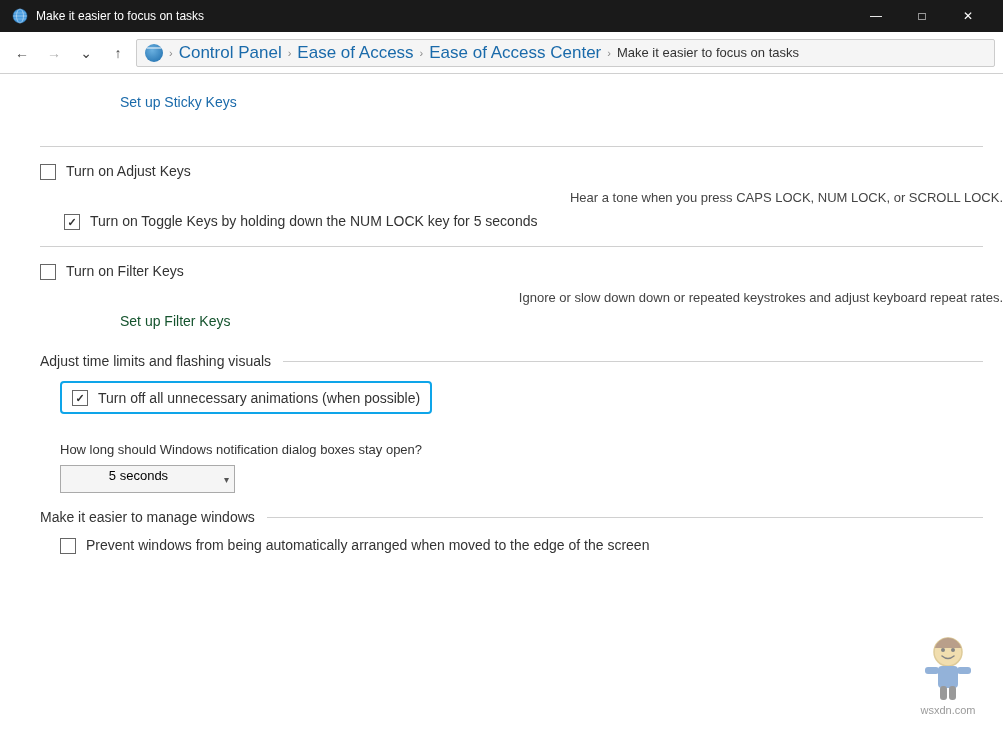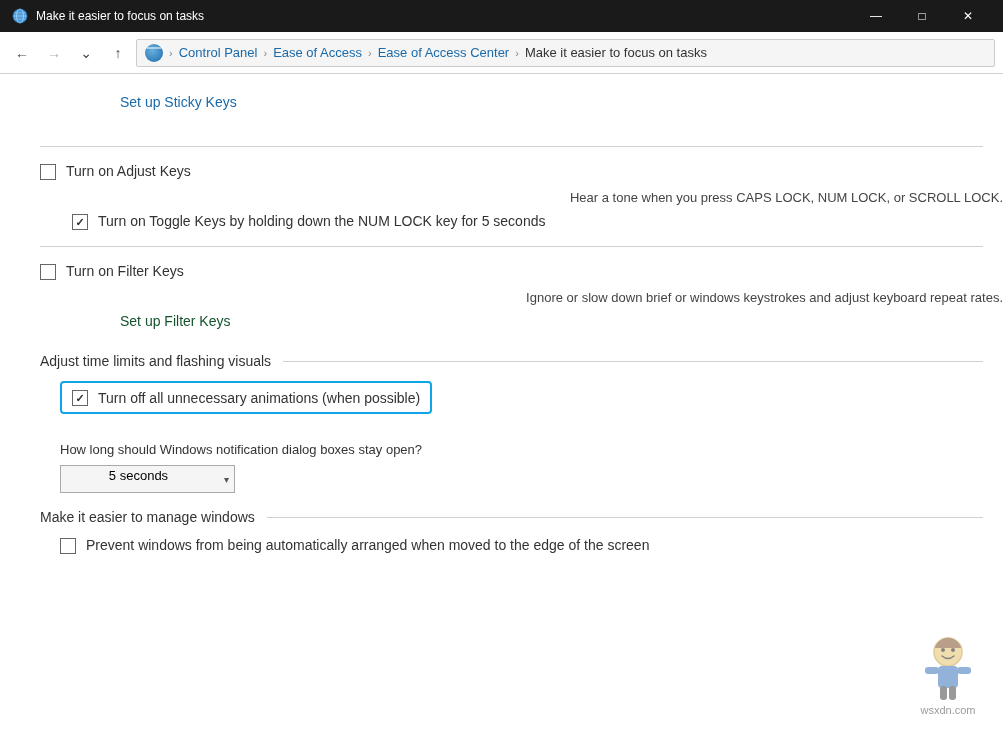--- a/index.html
+++ b/index.html
@@ -121,21 +121,21 @@
     }
 
     .breadcrumb-sep {
       color: #888;
       font-size: 11px;
       margin: 0 2px;
     }
 
     .breadcrumb-item {
       color: #1a6aaa;
-      font-size: 13px;
+      font-size: 17px;
       cursor: pointer;
       white-space: nowrap;
     }
 
     .breadcrumb-last {
       color: #333;
       font-size: 13px;
       white-space: nowrap;
     }
 
@@ -167,21 +167,21 @@
 
     
     .checkbox-row {
       display: flex;
       align-items: flex-start;
       gap: 10px;
       margin-bottom: 10px;
     }
 
     .checkbox-row.indented {
-      margin-left: 32px;
+      margin-left: 24px;
     }
 
     .checkbox {
       width: 16px;
       height: 16px;
       border: 1px solid #666;
       background: #fff;
       flex-shrink: 0;
       margin-top: 1px;
       display: flex;
@@ -372,21 +372,21 @@
   </div>
 
   <hr class="section-line">
 
   
   <div class="section-block">
     <div class="checkbox-row">
       <div class="checkbox"></div>
       <span class="checkbox-label">Turn on Filter Keys</span>
     </div>
-    <p class="description">Ignore or slow down brief or windows keystrokes and adjust keyboard repeat rates.</p>
+    <p class="description">Ignore or slow down down or repeated keystrokes and adjust keyboard repeat rates.</p>
     <a class="setup-link" href="#">Set up Filter Keys</a>
   </div>
 
   
   <div class="section-block">
     <div class="section-heading">
       <span>Adjust time limits and flashing visuals</span>
     </div>
 
     <div style="margin-left: 20px; margin-bottom: 14px;">

